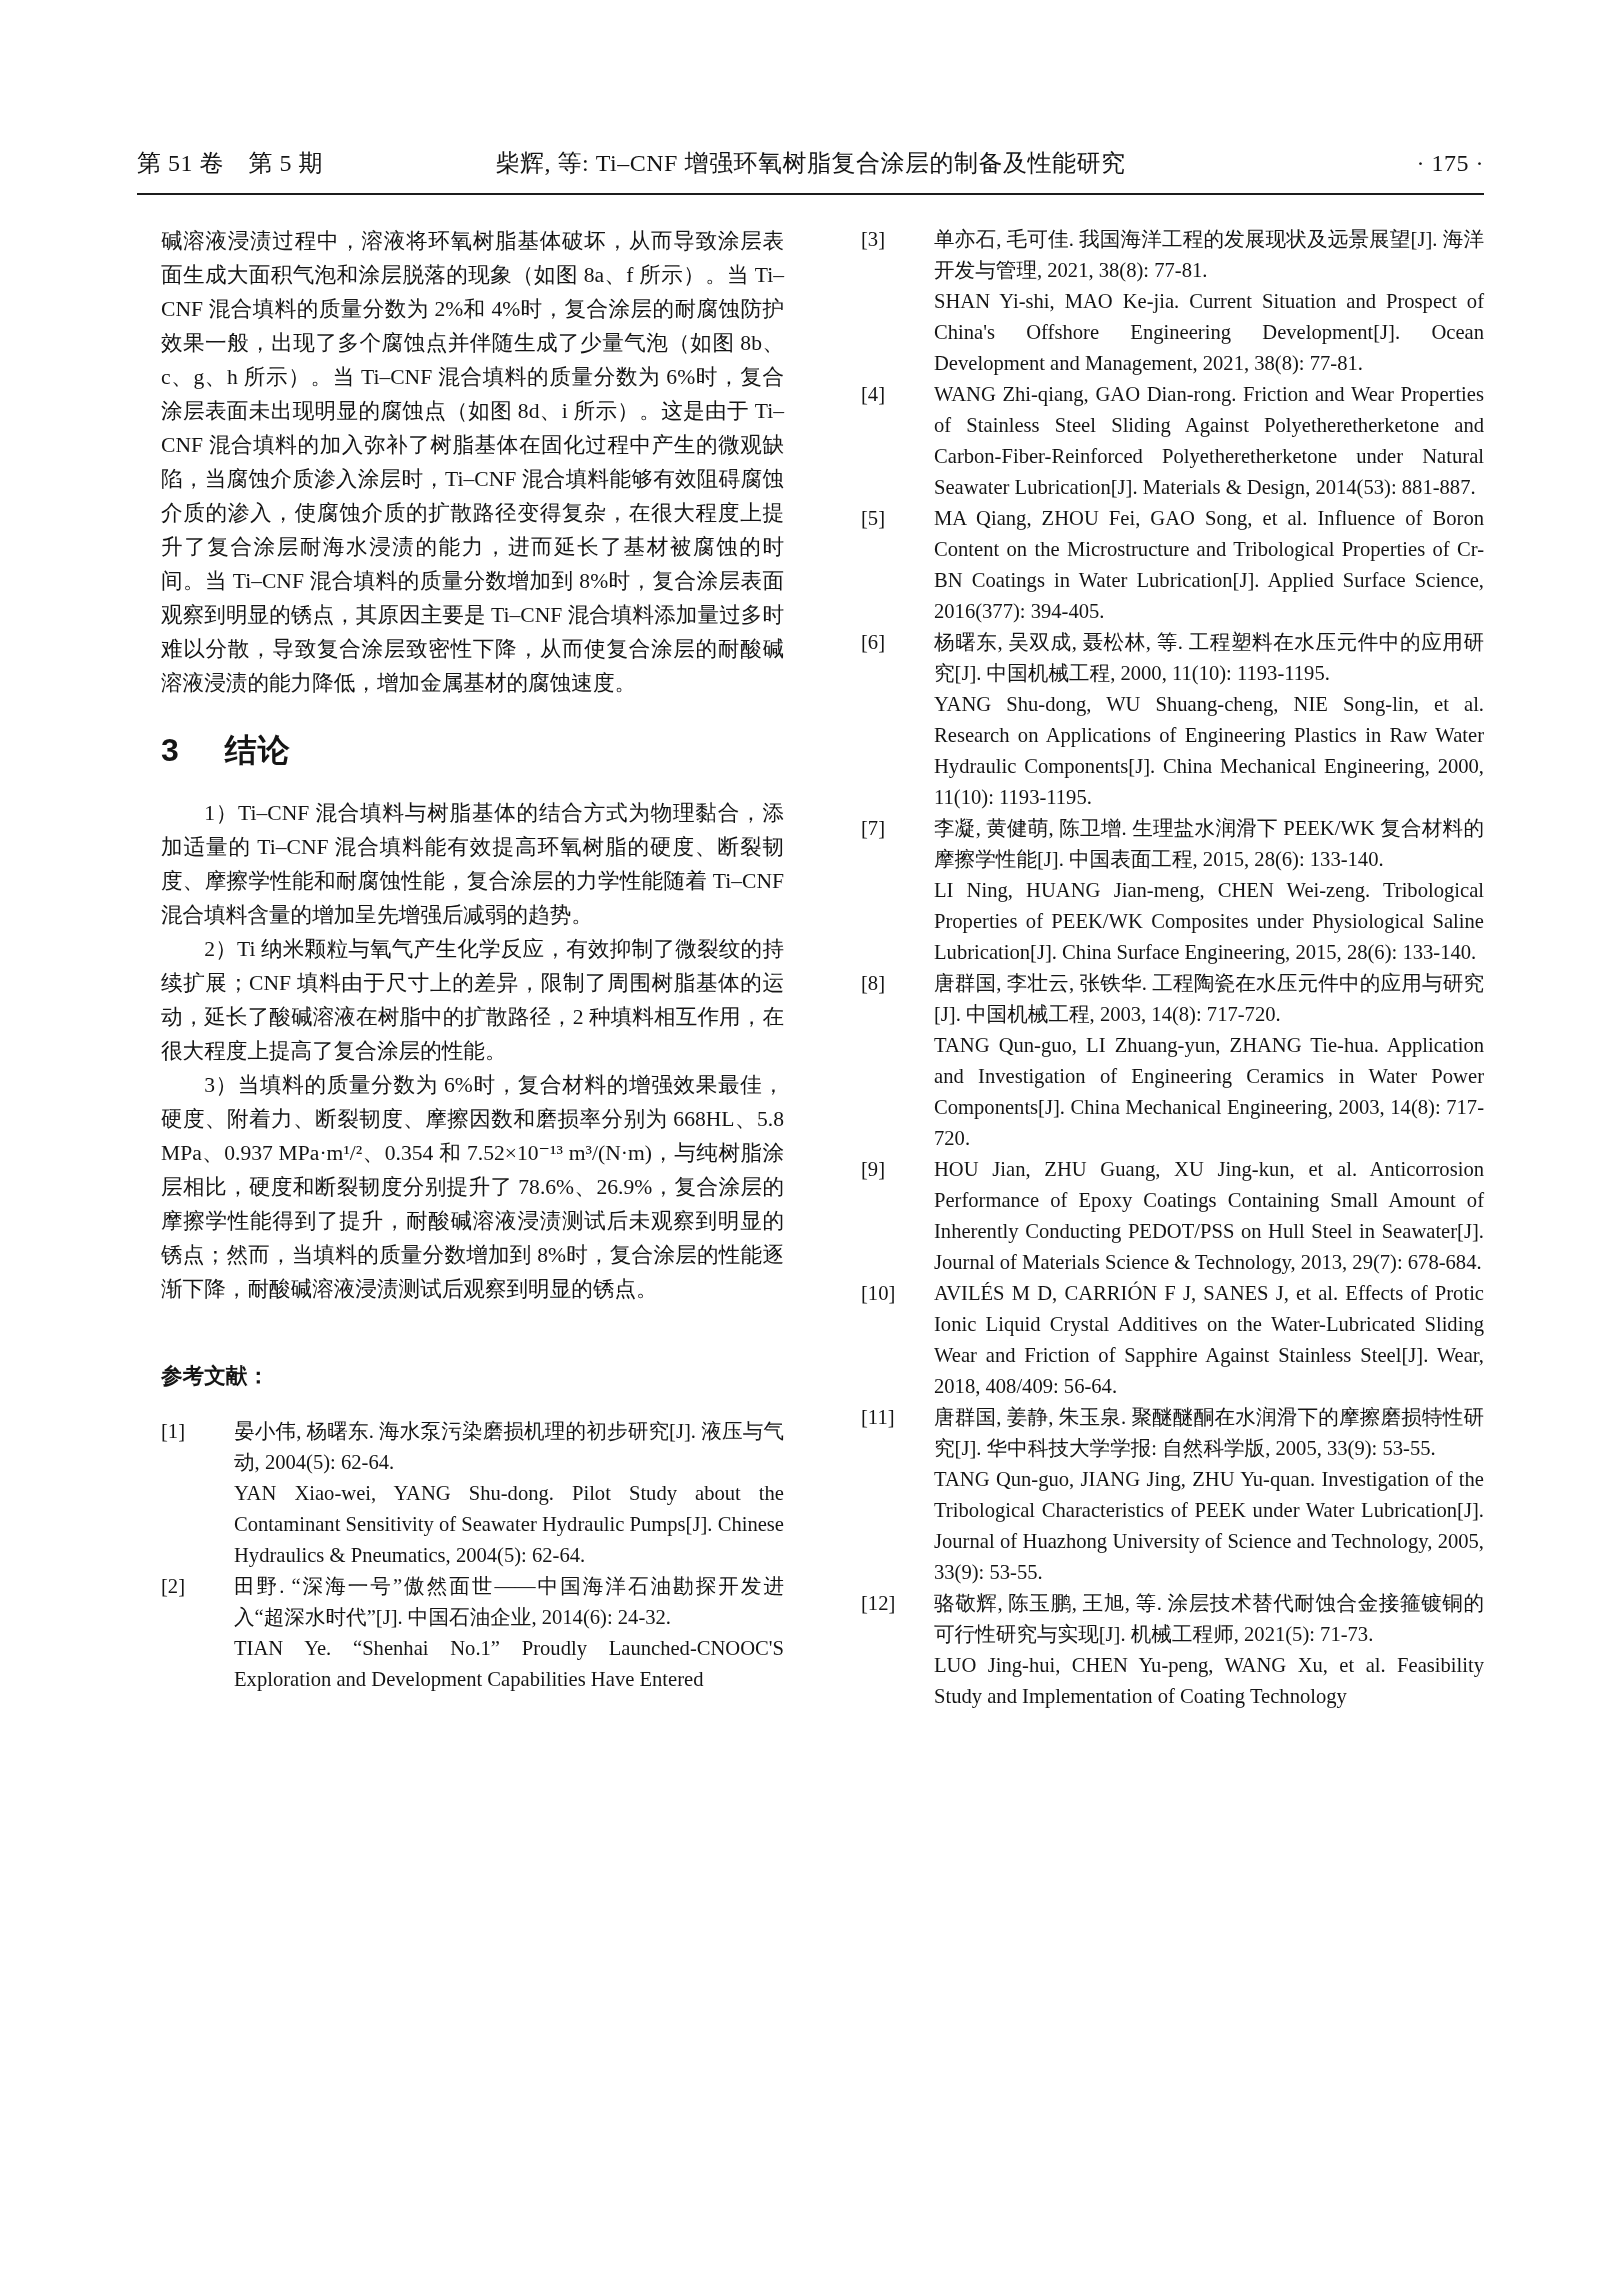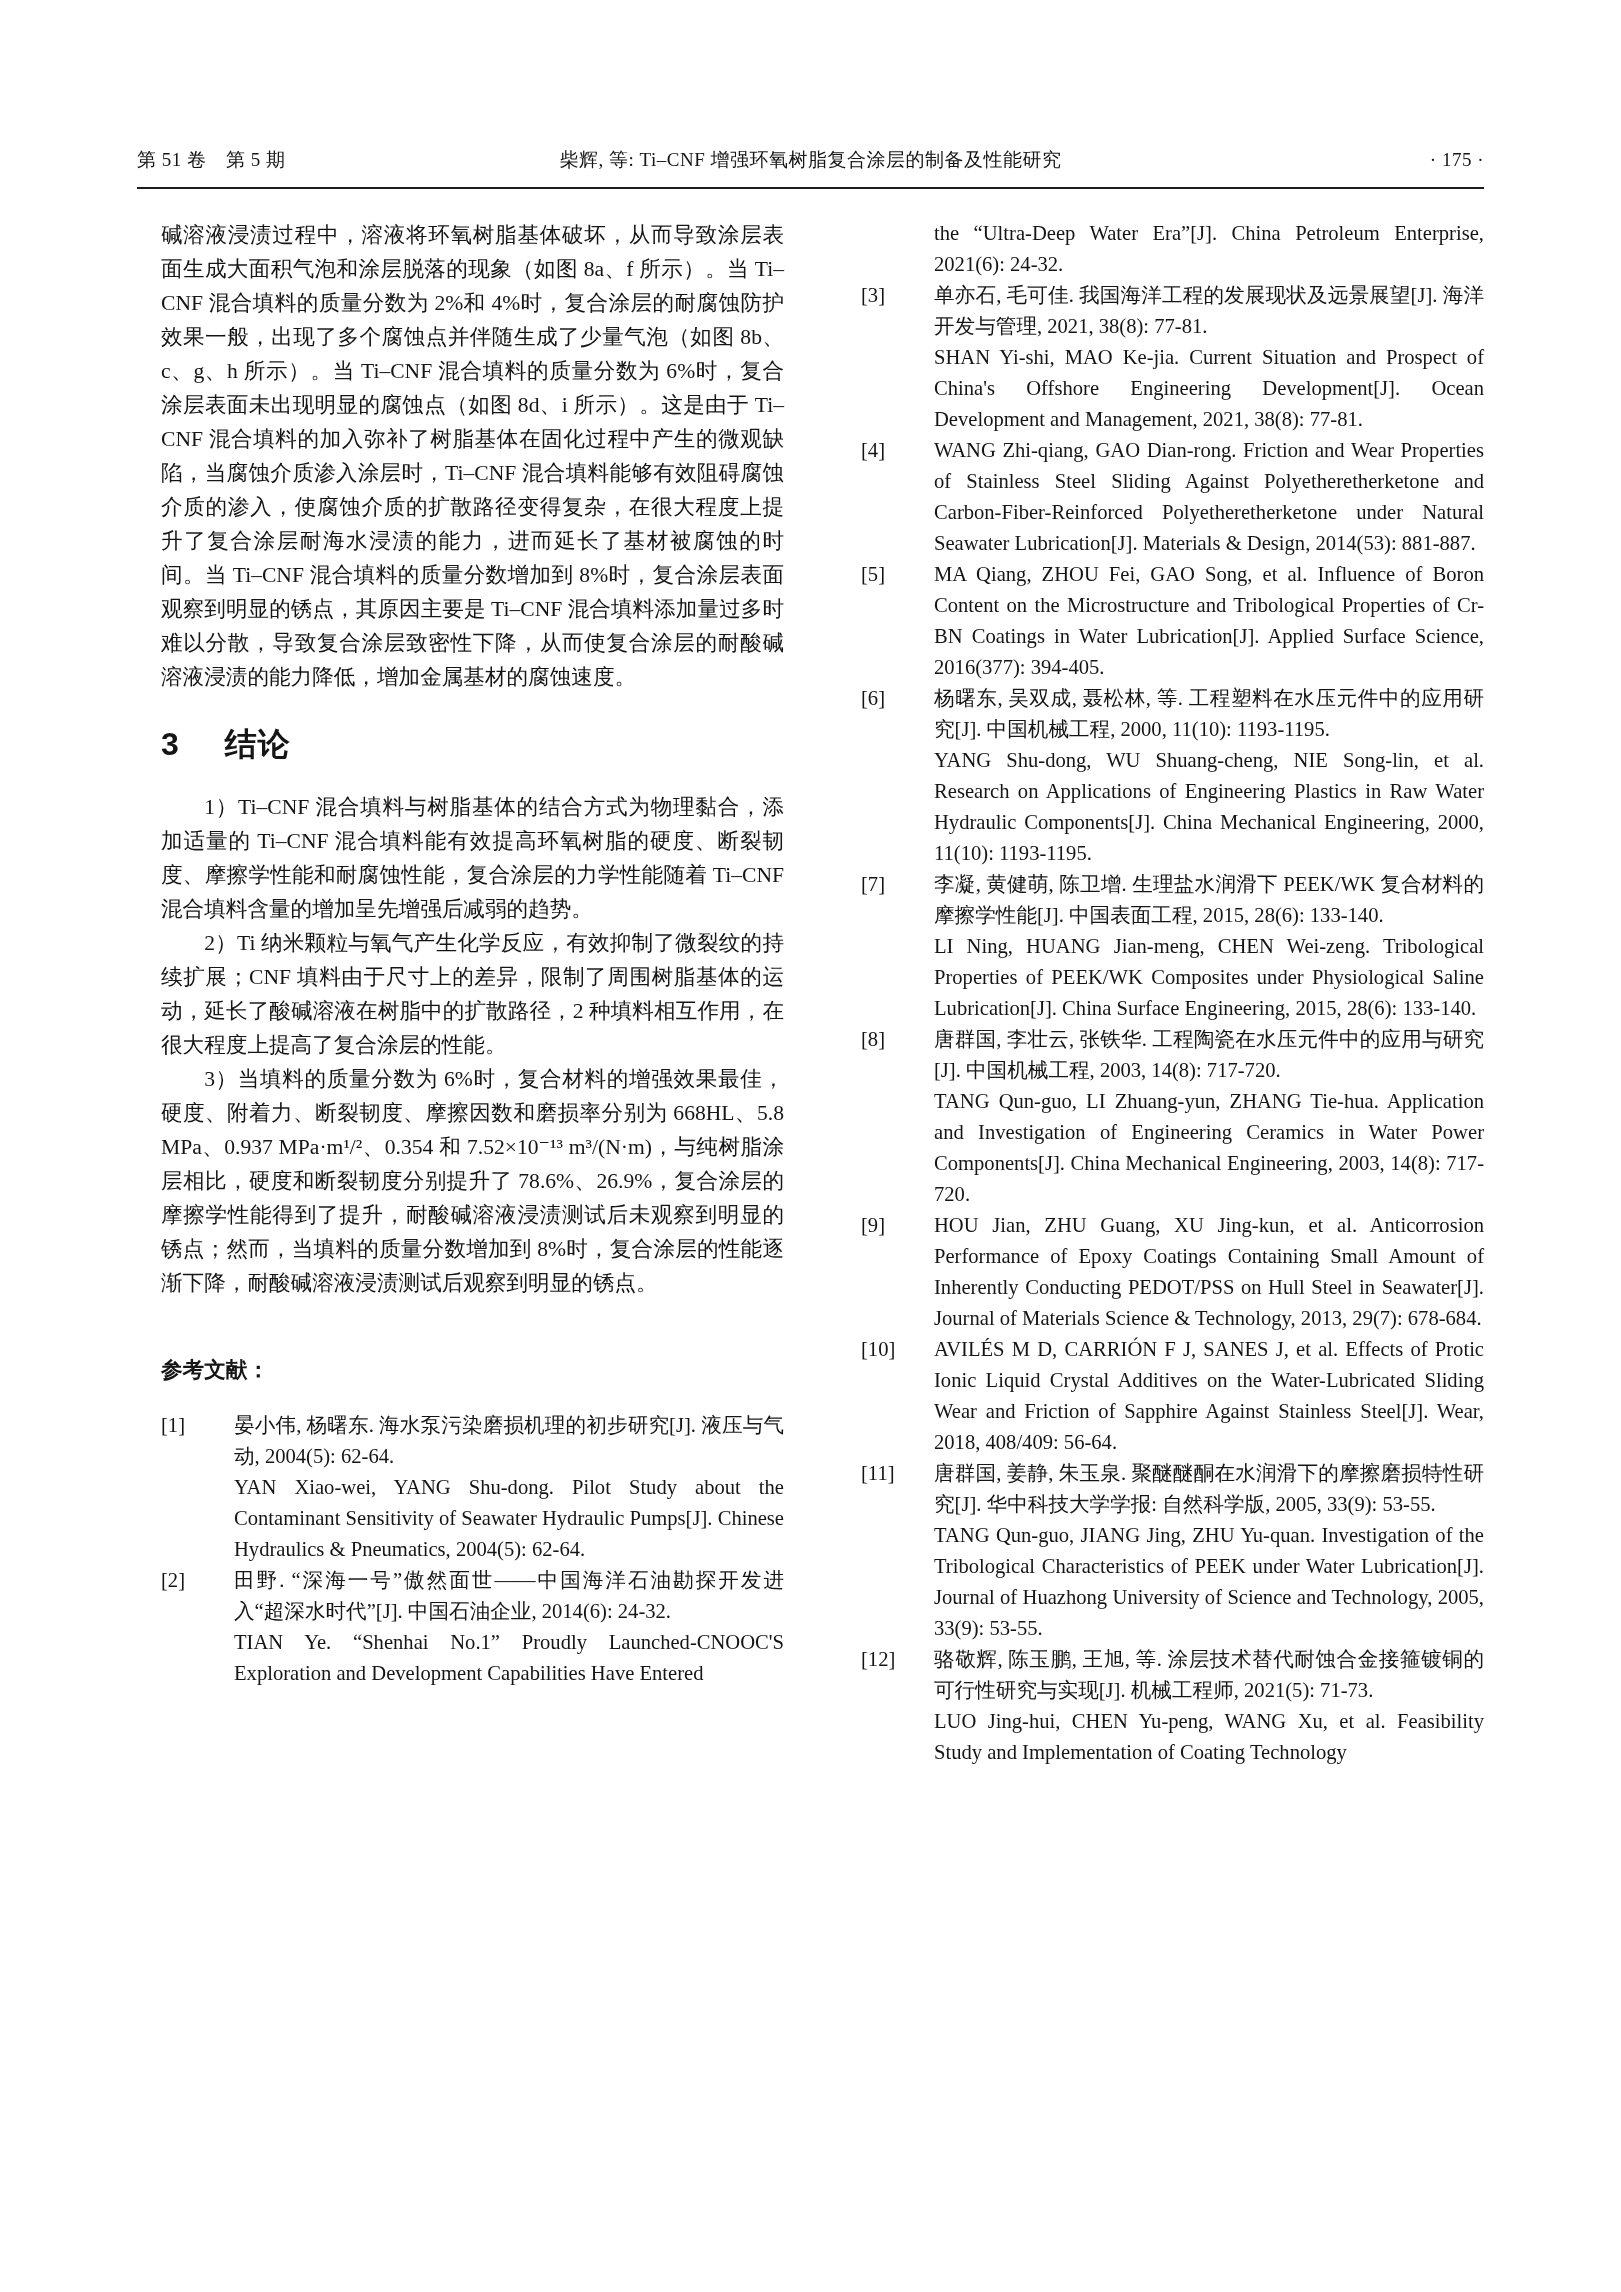--- a/index.html
+++ b/index.html
@@ -12,21 +12,21 @@
   }
   .sheet {
     width: 1621px; height: 2293px;
     padding: 147px 137px 0 137px;
     overflow: hidden;
     position: relative;
   }
   
   .header {
     display: flex; align-items: baseline;
-    font-size: 19px; letter-spacing: 0.5px;
+    font-size: 24px; letter-spacing: 0.5px;
   }
   .header .issue  { flex: 0 0 294px; text-align: left; }
   .header .rtitle { flex: 1; text-align: center; }
   .header .pageno { flex: 0 0 294px; text-align: right; }
   .rule {
     border: none;
     border-top: 2px solid #1c1c1c;
     margin: 13.7px 0 0 0;
     height: 0;
   }
@@ -114,21 +114,20 @@
 
       <div class="ref">
         <span class="ref-num">[2]</span>
         <p class="ref-part">田野. “深海一号”傲然面世——中国海洋石油勘探开发进入“超深水时代”[J]. 中国石油企业, 2014(6): 24-32.</p>
         <p class="ref-part">TIAN Ye. “Shenhai No.1” Proudly Launched-CNOOC'S Exploration and Development Capabilities Have Entered</p>
       </div>
     </div>
 
     <div class="col">
 
-      <p class="ref-cont">the “Ultra-Deep Water Era”[J]. China Petroleum Enterprise, 2021(6): 24-32.</p>
 
       <div class="ref">
         <span class="ref-num">[3]</span>
         <p class="ref-part">单亦石, 毛可佳. 我国海洋工程的发展现状及远景展望[J]. 海洋开发与管理, 2021, 38(8): 77-81.</p>
         <p class="ref-part">SHAN Yi-shi, MAO Ke-jia. Current Situation and Prospect of China's Offshore Engineering Development[J]. Ocean Development and Management, 2021, 38(8): 77-81.</p>
       </div>
 
       <div class="ref">
         <span class="ref-num">[4]</span>
         <p class="ref-part">WANG Zhi-qiang, GAO Dian-rong. Friction and Wear Properties of Stainless Steel Sliding Against Polyetheretherketone and Carbon-Fiber-Reinforced Polyetheretherketone under Natural Seawater Lubrication[J]. Materials &amp; Design, 2014(53): 881-887.</p>

